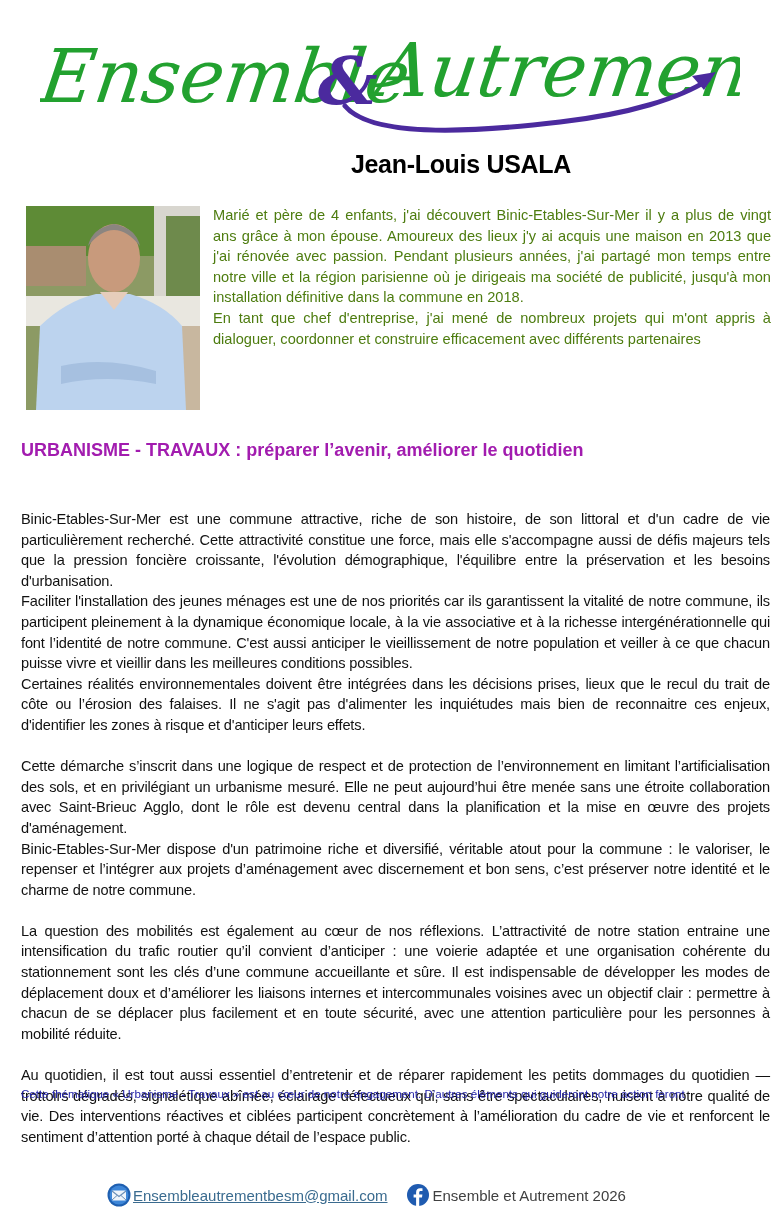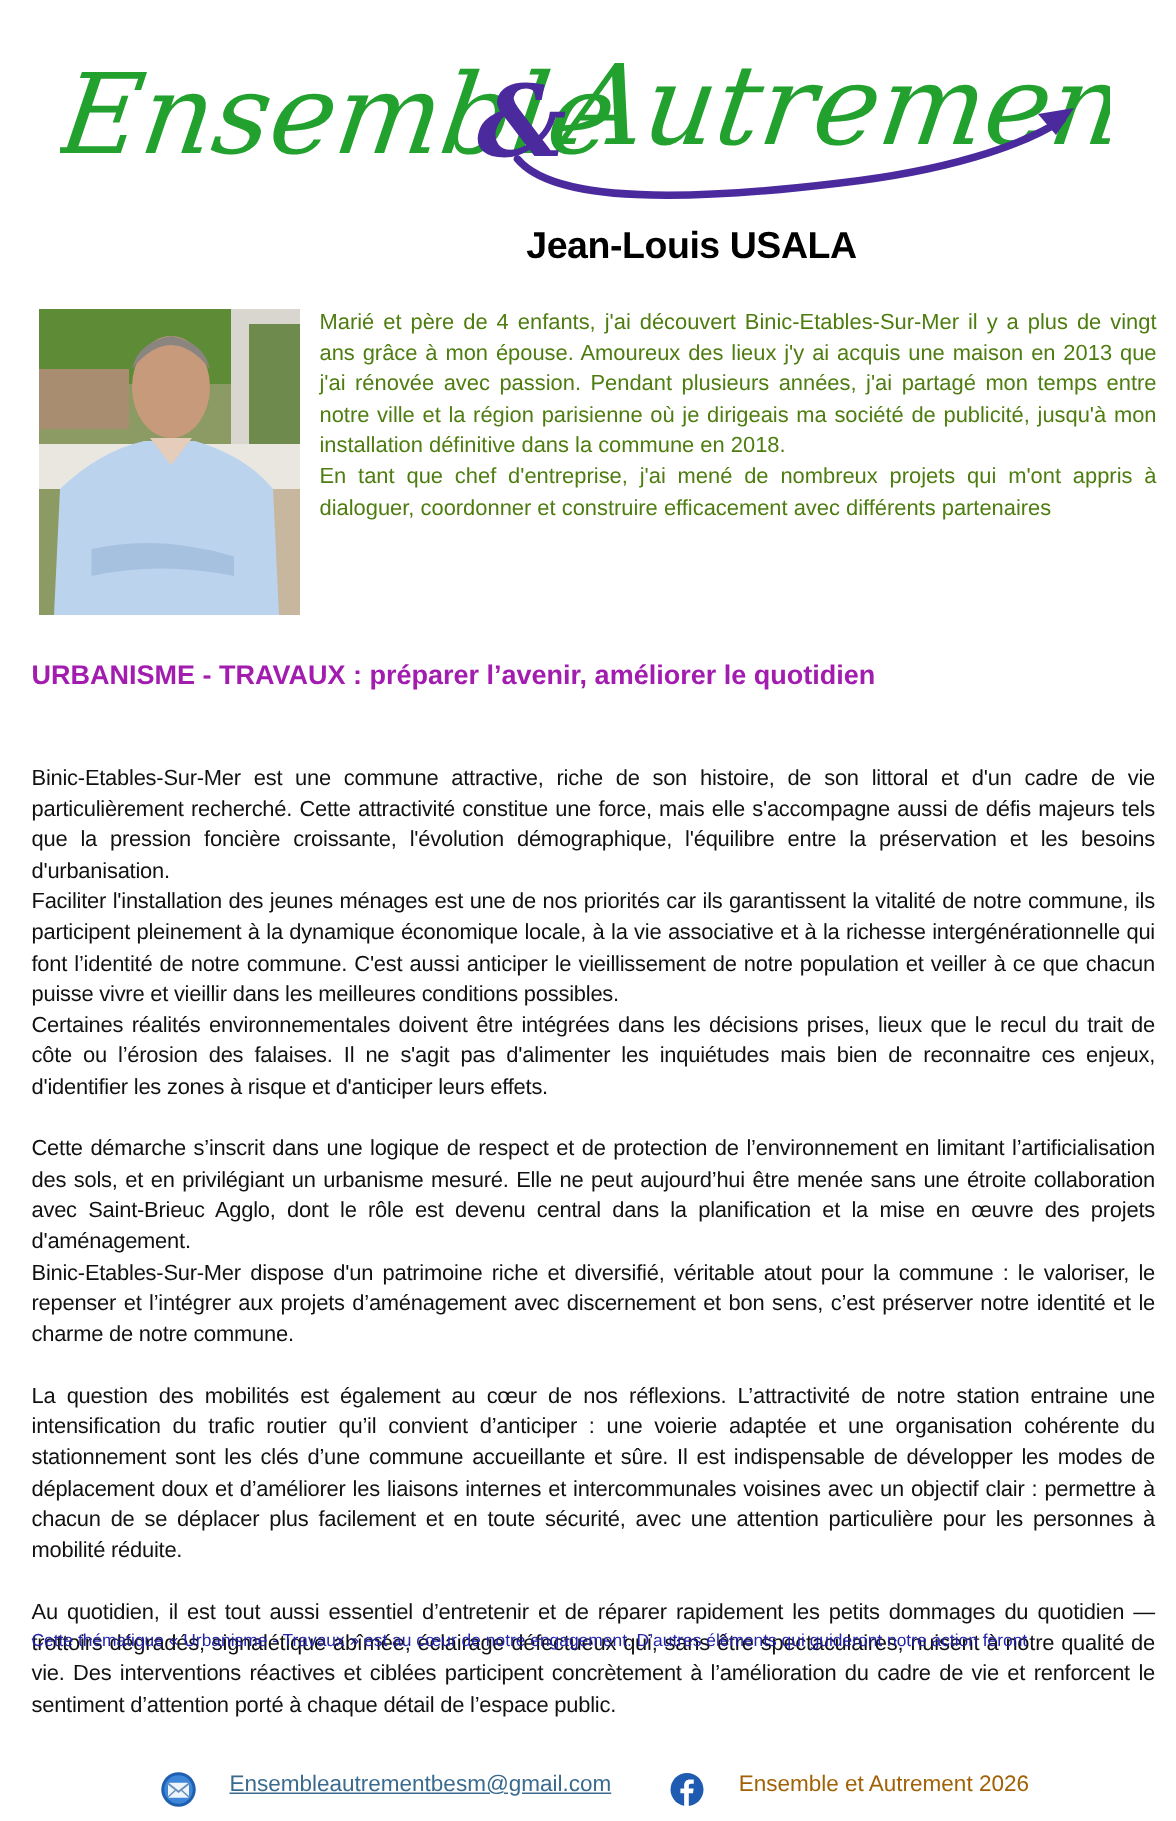--- a/index.html
+++ b/index.html
@@ -34,25 +34,25 @@
   }
   .body p { margin: 0; }
   .body .gap { height: 20.6px; }
   .note {
     position: absolute; left: 21px; top: 1084px; width: 749px;
     font-size: 11.6px; line-height: 19px; color: #2323a8;
   }
   .note p { margin: 0; }
   .footer {
     position: absolute; left: 107px; top: 1181px; height: 28px;
-    display: flex; font-size: 15px; gap: 20px;
+    display: flex; align-items: center; font-size: 15px;
   }
   .mail-icon, .fb-icon { display: inline-block; width: 24px; height: 24px; }
   .mail-link { color: #3a6b8f; text-decoration: underline; margin-left: 2px; margin-right: 18px; }
-  .fb-label { color: #a16207; margin-left: 3px; }
+  .fb-label { color: #404040; margin-left: 3px; }
 </style>
 </head>
 <body>
 
 <div class="logo">
   <svg viewBox="0 0 700 120" width="700" height="120">
     <text x="10" y="88" font-family="DejaVu Serif, serif" font-style="italic" font-size="74" fill="#22a12f" transform="skewX(-8)">Ensemble</text>
     <text x="278" y="90" font-family="DejaVu Serif, serif" font-style="italic" font-weight="bold" font-size="66" fill="#4b2a9e">&amp;</text>
     <text x="345" y="82" font-family="DejaVu Serif, serif" font-style="italic" font-size="74" fill="#22a12f" transform="skewX(-8)">Autrement</text>
     <path d="M305 92 C 330 122, 420 120, 520 108 C 590 100, 640 84, 668 66" stroke="#4b2a9e" stroke-width="5" fill="none" stroke-linecap="round"></path>

